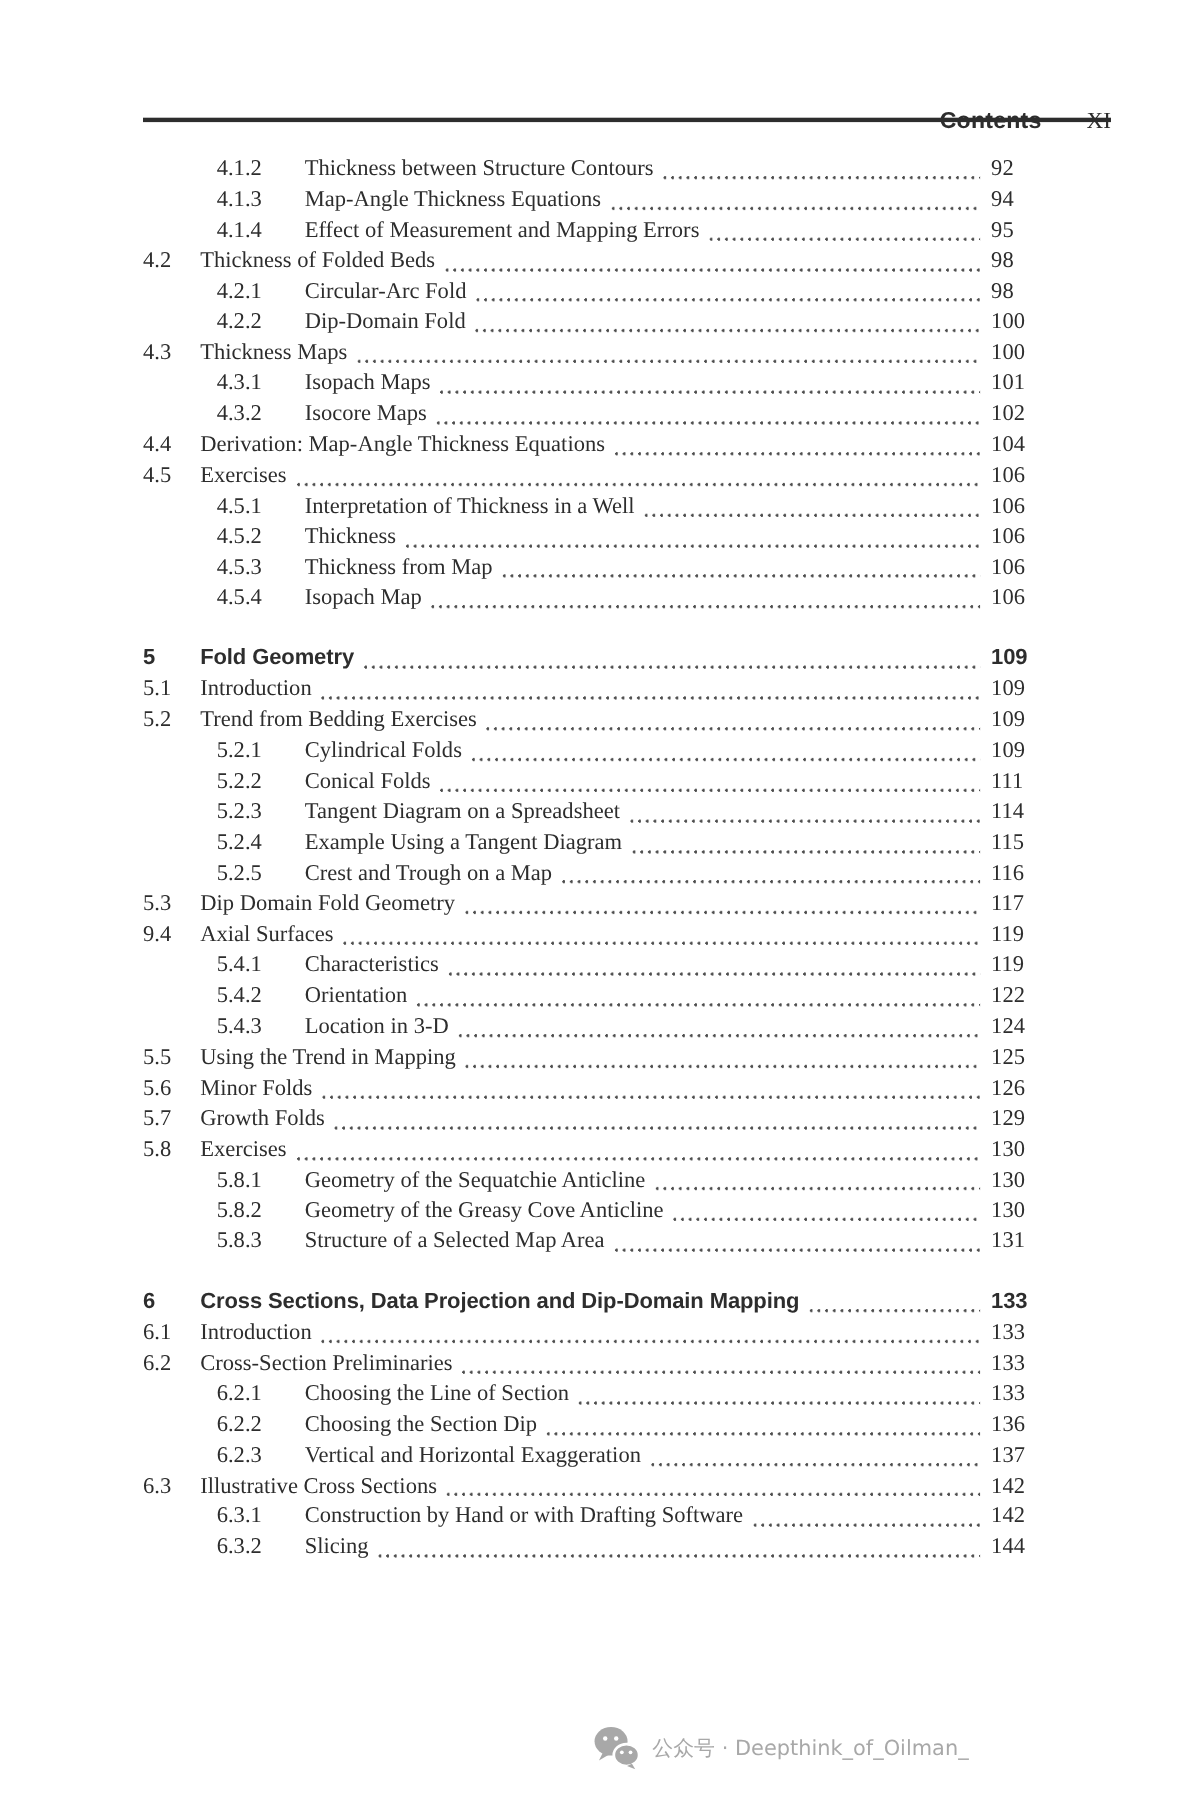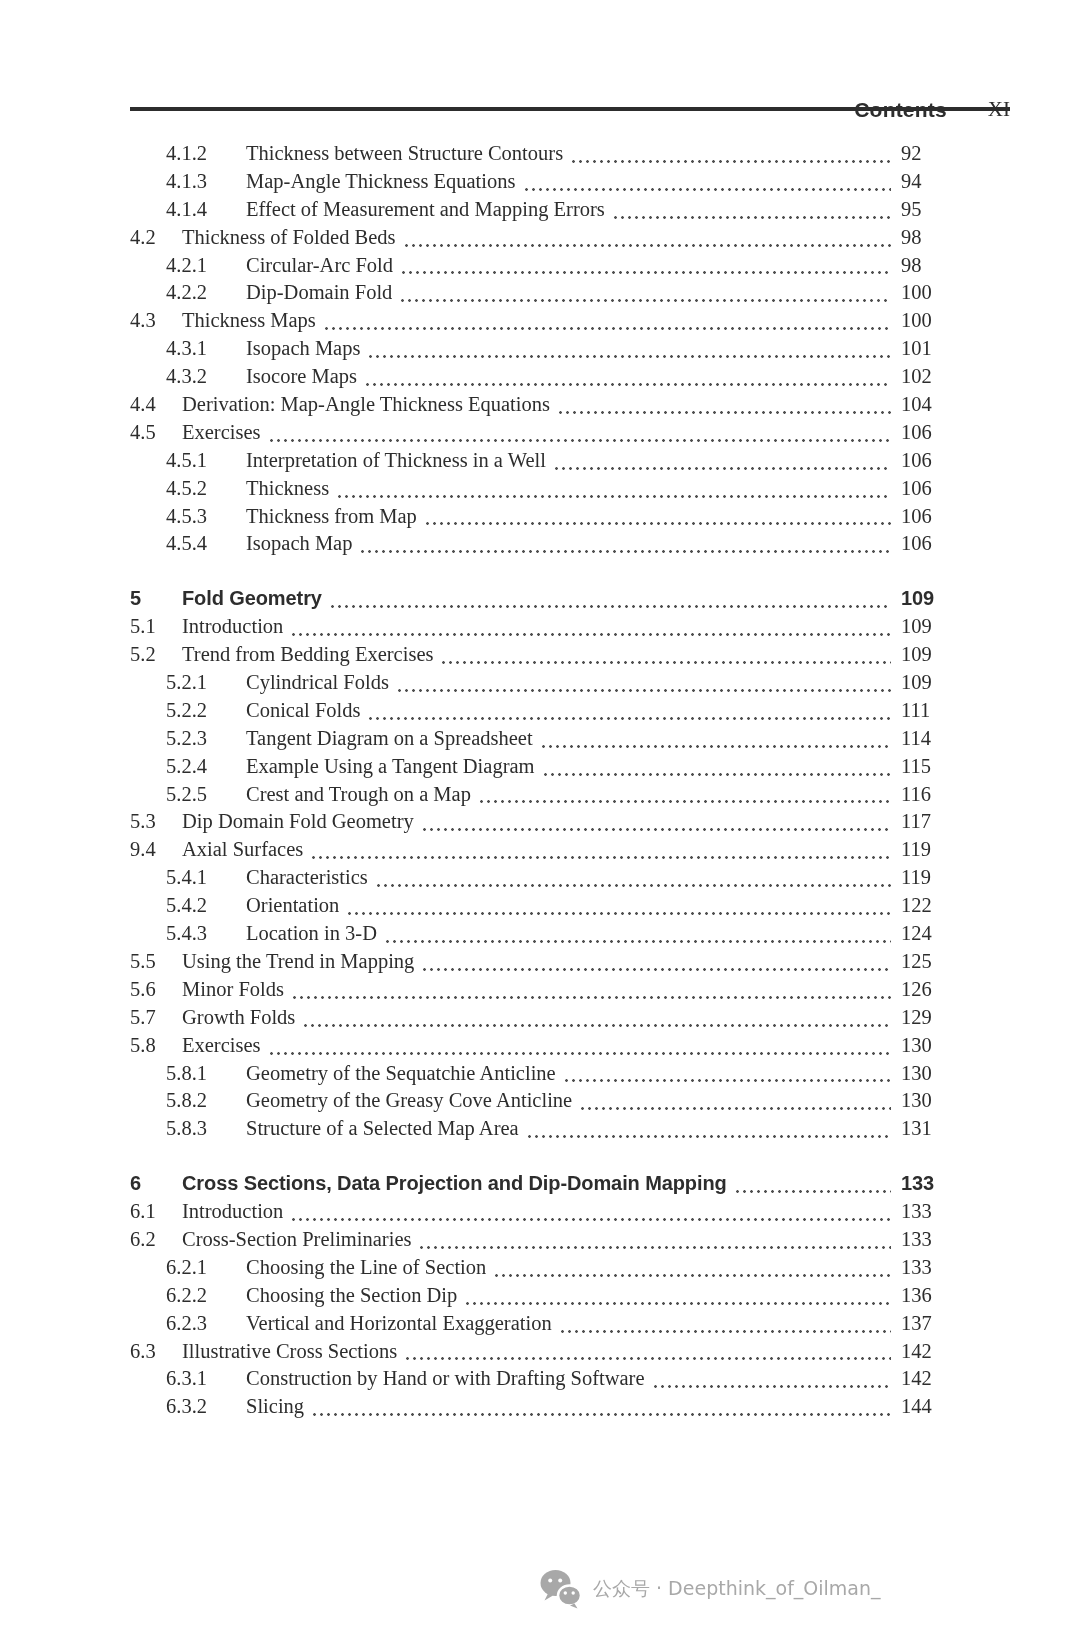--- a/index.html
+++ b/index.html
@@ -29,21 +29,21 @@
   }
 
   
   .toc { position: absolute; left: 130px; top: 142px; width: 817px; }
   .toc-row {
     display: flex; align-items: baseline;
     height: 27.9px; font-size: 20.5px; white-space: nowrap;
   }
   .toc-row.gap { margin-top: 27px; }
   .toc-row .num { flex: 0 0 52px; }
-  .toc-row.subsection .num { flex: 0 0 80px; margin-left: 36px; }
+  .toc-row.subsection .num { flex: 0 0 80px; margin-left: 67px; }
   .toc-row.chapter {
     font-family: "Liberation Sans", "DejaVu Sans", sans-serif;
     font-weight: 700; font-size: 20px; letter-spacing: -0.1px;
   }
   .toc-row .title { flex: 0 0 auto; }
   .toc-row .leader {
     flex: 1 1 auto; height: 3px;
     align-self: flex-end; margin: 0 10px 7px 9px;
     background-image: radial-gradient(circle at 1.5px 1.5px, #4f4f4f 1.25px, rgba(0,0,0,0) 1.5px);
     background-size: 7px 3px; background-repeat: repeat-x;

